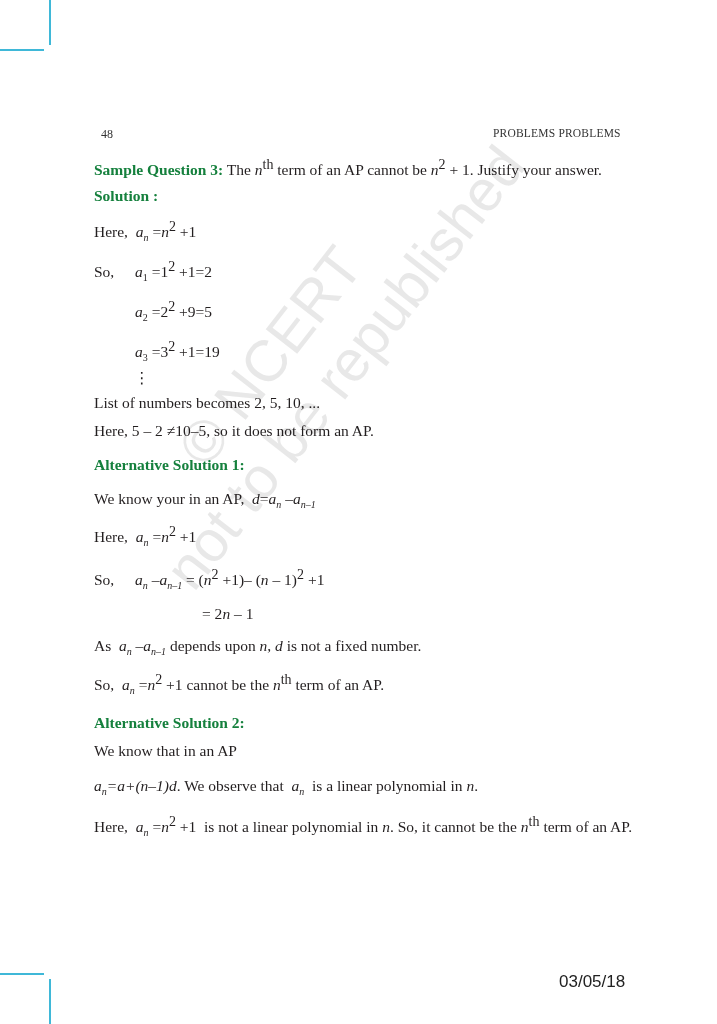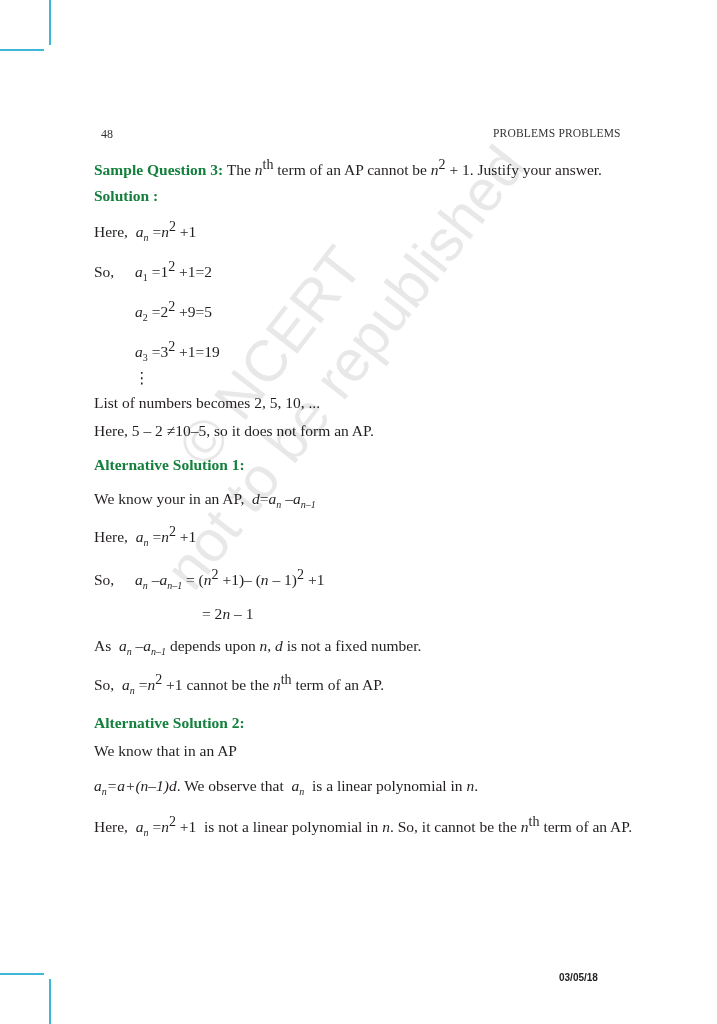--- a/index.html
+++ b/index.html
@@ -4,21 +4,21 @@
 <style>
   html, body { margin: 0; padding: 0; background: #ffffff; }
   body { width: 717px; height: 1024px; position: relative; overflow: hidden;
          font-family: "Liberation Serif", "DejaVu Serif", serif; color: #231f20; }
   .crop { position: absolute; background: #3fb8d8; }
   .abs { position: absolute; white-space: nowrap; }
   .txt { font-size: 15.5px; line-height: 20px; }
   .head { color: #15803d; font-weight: bold; font-size: 15.5px; }
   .runhead { font-size: 11.5px; letter-spacing: 0.2px; color: #333; }
   .pgno { font-size: 12px; color: #333; }
-  .date { font-family: "Liberation Sans", "DejaVu Sans", sans-serif; font-size: 10px; color: #222; font-weight: bold; }
+  .date { font-family: "Liberation Sans", "DejaVu Sans", sans-serif; font-size: 17px; color: #222; }
   .m { font-family: "Liberation Serif", "DejaVu Serif", serif; font-size: 15.5px; }
   .i { font-style: italic; }
   sub { font-size: 10px; vertical-align: -4px; line-height: 0; }
   sup { font-size: 14px; vertical-align: 6px; line-height: 0; }
   .watermark { position: absolute; left: 100px; top: 520px; transform-origin: 0 0;
                transform: rotate(-52deg); color: rgba(150,150,150,0.22);
                font-family: "Liberation Sans", "DejaVu Sans", sans-serif; font-size: 58px;
                line-height: 66px; white-space: nowrap; pointer-events: none; }
 </style>
 </head>

